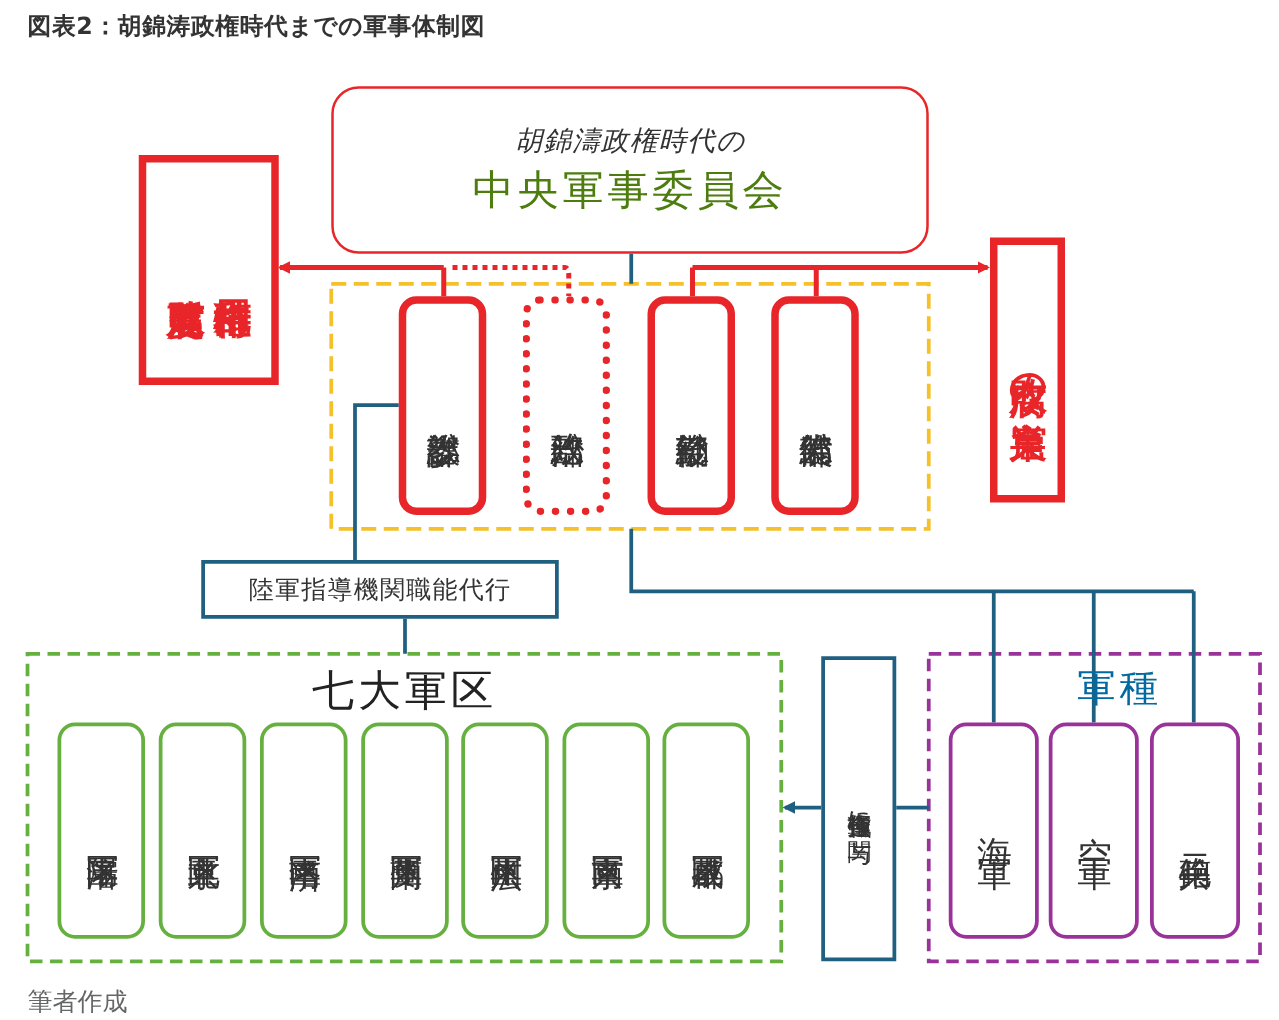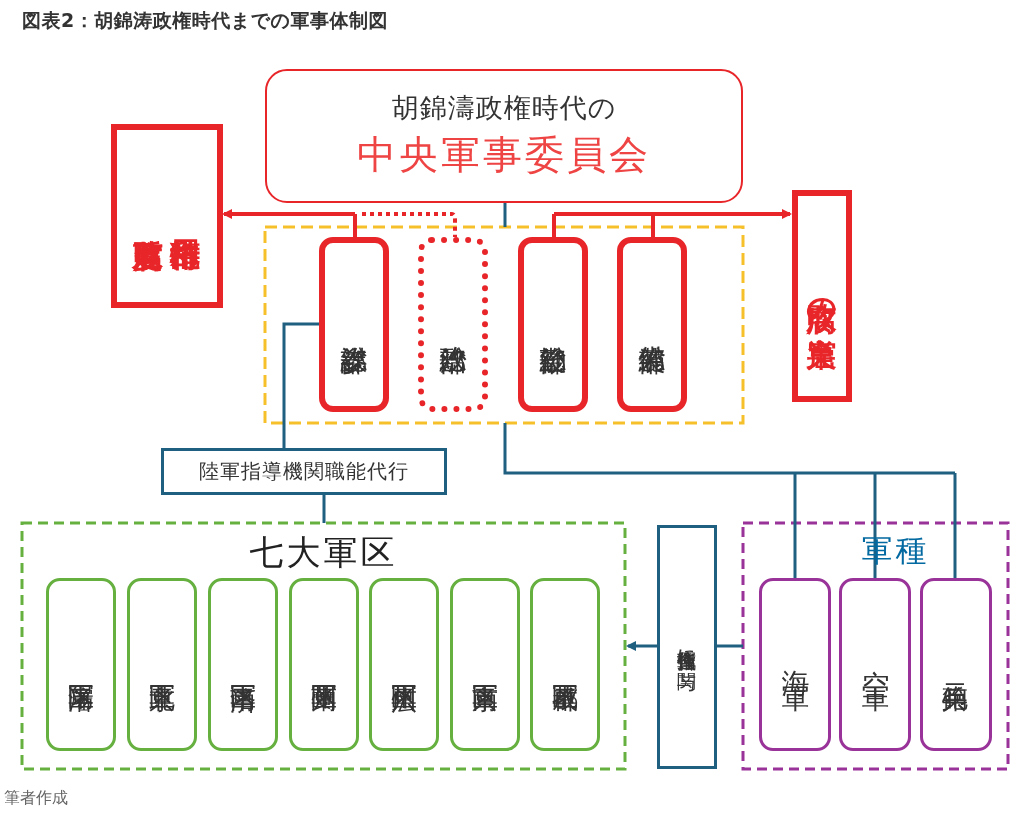--- a/index.html
+++ b/index.html
@@ -1,24 +1,24 @@
 <!DOCTYPE html>
 <html><head>
 <meta charset="utf-8">
 <style>
   html,body{margin:0;padding:0;background:#fff;}
   body{width:1023px;height:816px;position:relative;overflow:hidden;font-family:"DejaVu Sans",sans-serif;color:#333;}
   .abs{position:absolute;box-sizing:border-box;}
   #title{left:22px;top:8px;font-size:19px;font-weight:bold;color:#333;letter-spacing:0.5px;text-align:center;}
-  #credit{left:4px;top:788px;font-size:16px;color:#666;}
+  #credit{left:22px;top:788px;font-size:20px;color:#666;}
   svg{position:absolute;left:0;top:0;}
   .vtext{writing-mode:vertical-rl;text-orientation:upright;display:flex;align-items:center;justify-content:center;}
   .cmc{left:265px;top:69px;width:478px;height:134px;border:2px solid #e8262a;border-radius:22px;background:#fff;display:flex;flex-direction:column;align-items:center;justify-content:center;}
-  .cmc .l1{font-size:27px;color:#333;letter-spacing:1px;}
-  .cmc .l2{font-size:39px;color:#ef4444;letter-spacing:3px;margin-top:2px;}
+  .cmc .l1{font-size:22px;color:#333;letter-spacing:1px;font-style:italic;}
+  .cmc .l2{font-size:33px;color:#4d7c0f;letter-spacing:3px;margin-top:2px;}
   .dept{top:237px;width:70px;height:175px;border:6px solid #e8262a;border-radius:14px;background:#fff;font-size:27px;color:#333;line-height:1.18;}
   .dept.dotted{border:6px dotted #e8262a;}
   .redbox{border:6px solid #e8262a;background:#fff;color:#e8262a;font-weight:bold;font-size:30px;line-height:1.1;}
   .mr{top:578px;width:70px;height:173px;border:3px solid #66b040;border-radius:14px;background:#fff;font-size:26px;color:#333;line-height:1.2;}
   .branch{top:578px;width:72px;height:173px;border:3px solid #993399;border-radius:14px;background:#fff;font-size:26px;color:#333;}
   .bluebox{border:3px solid #1f5f80;background:#fff;color:#333;}
 </style>
 </head>
 <body>
 

